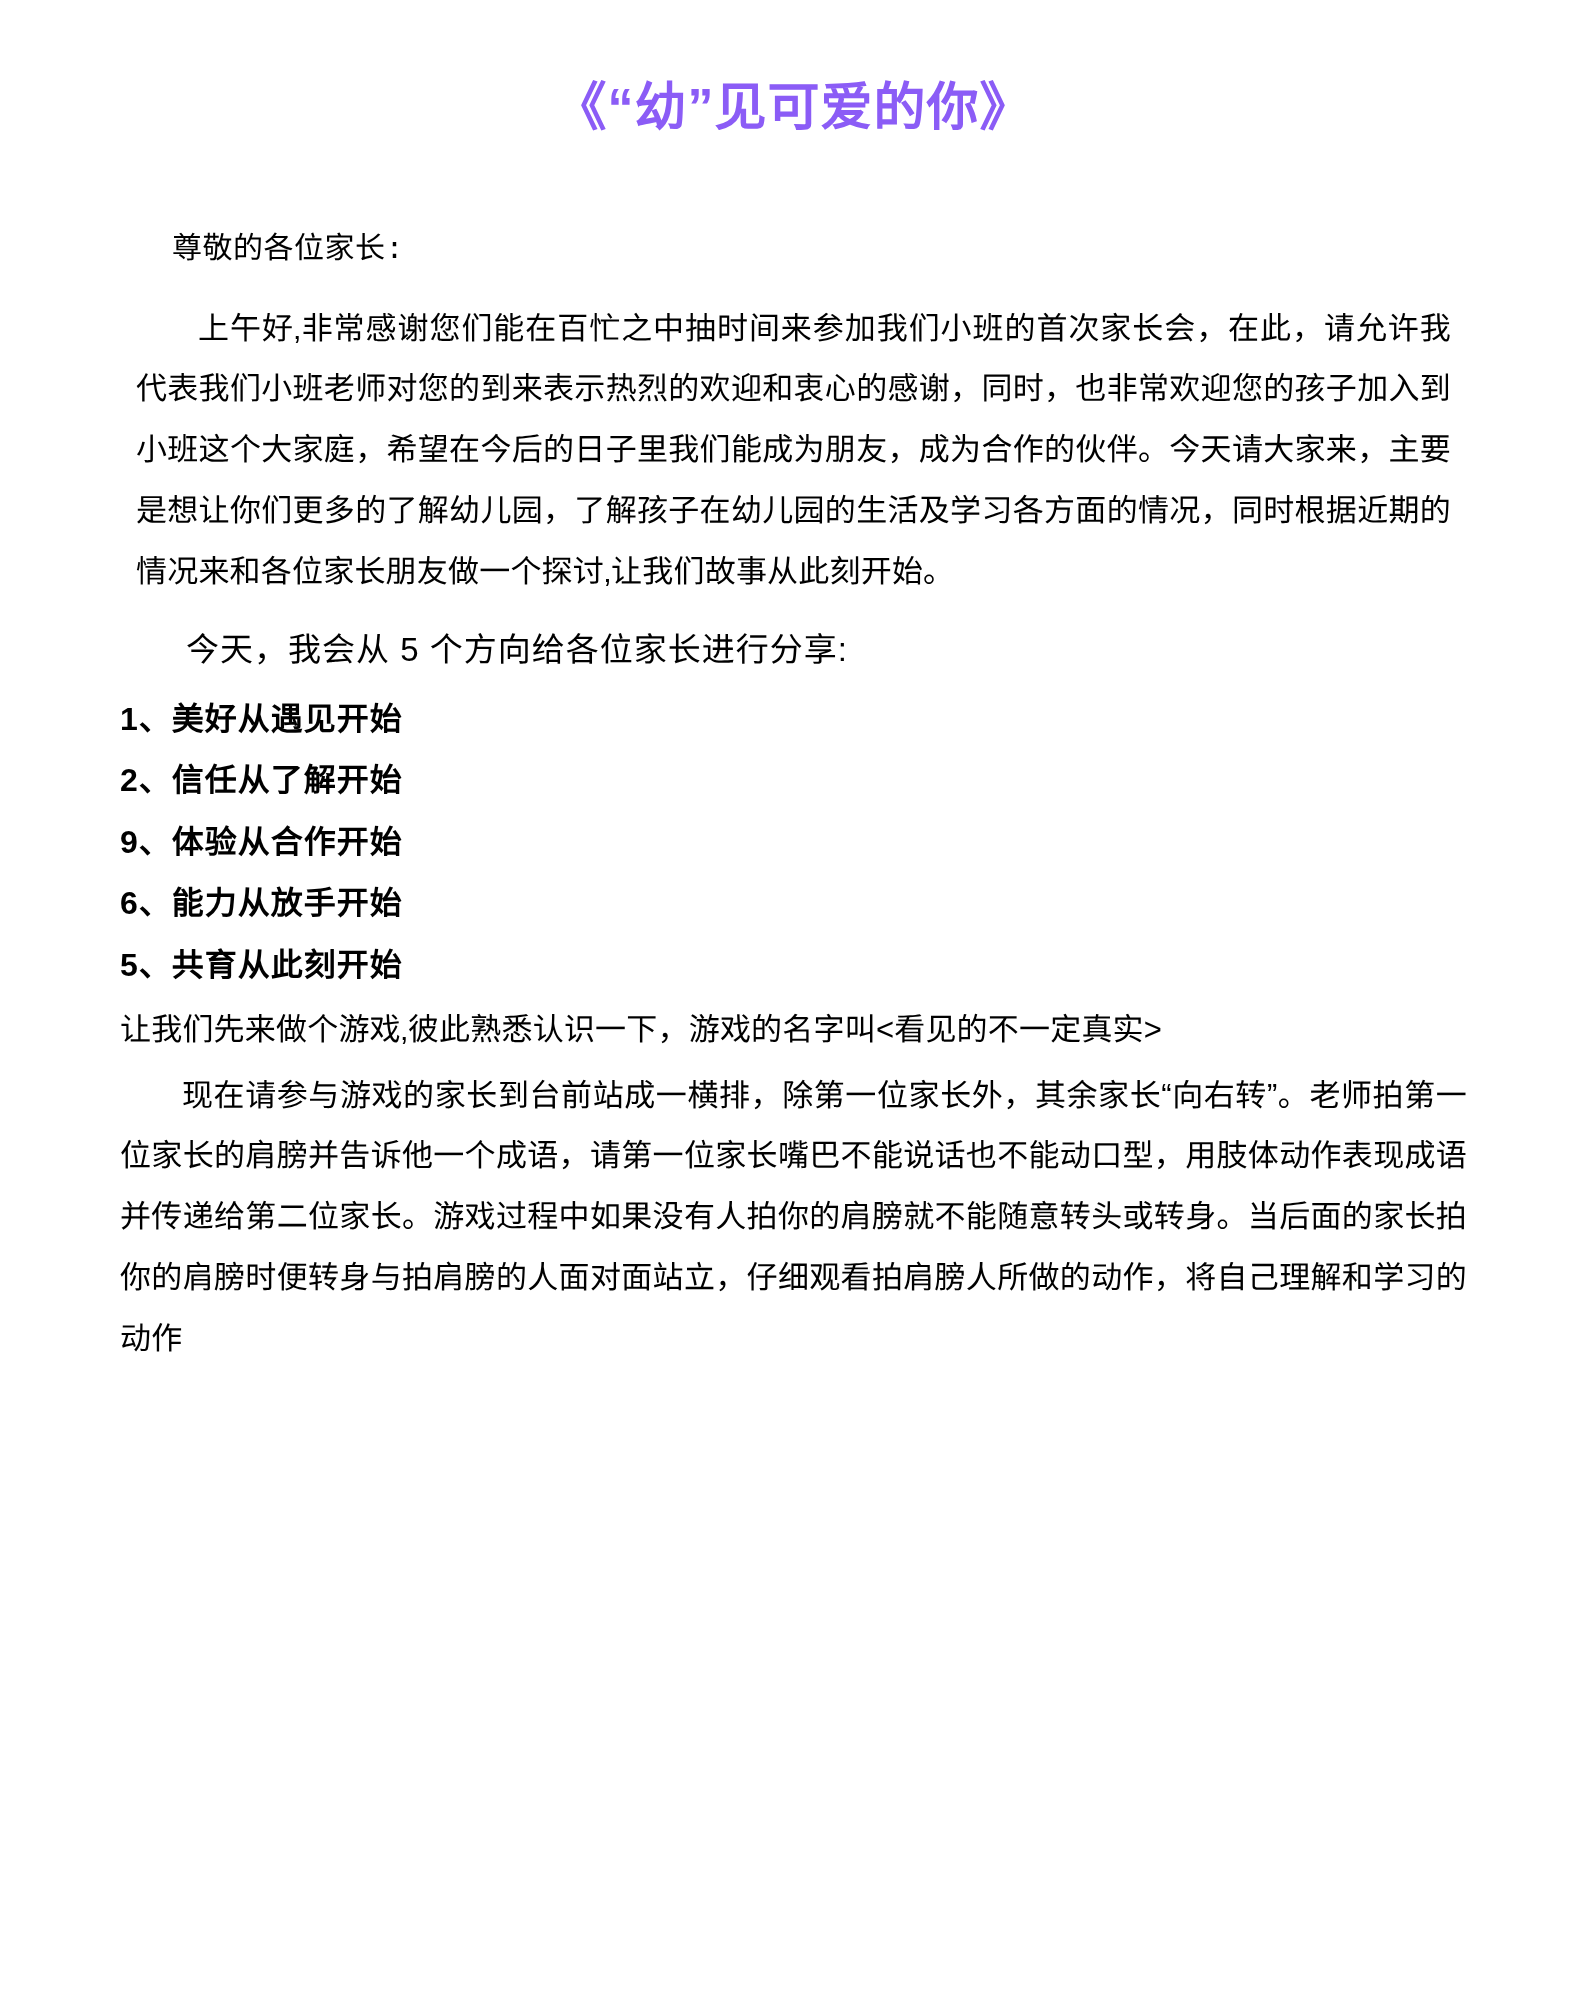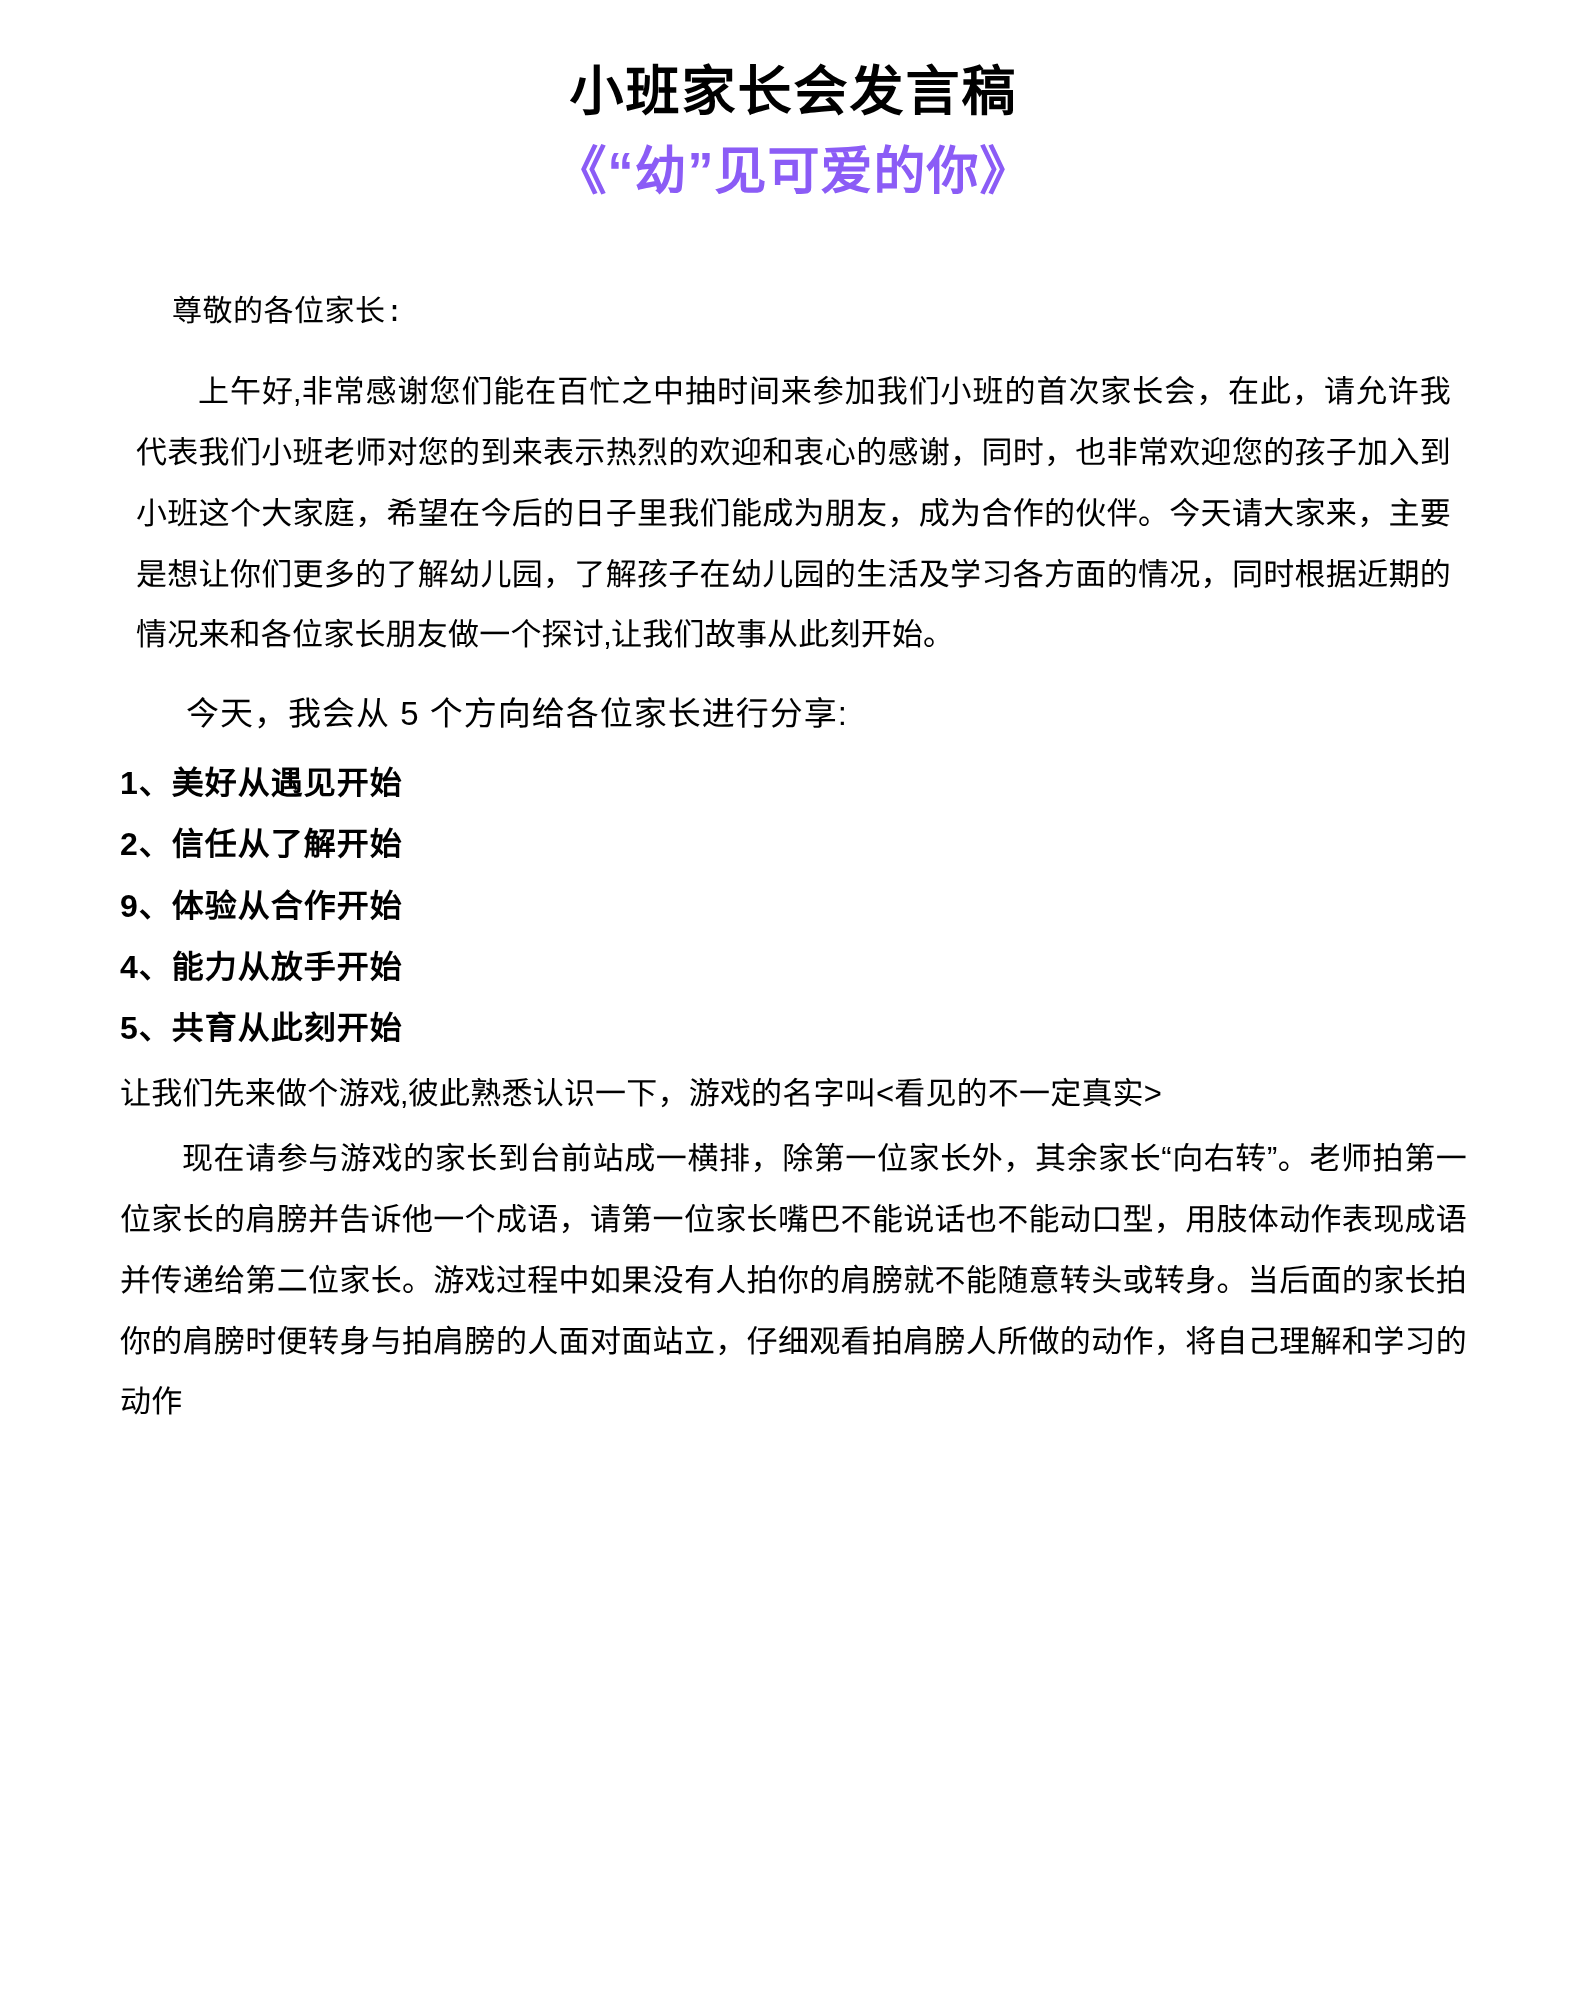--- a/index.html
+++ b/index.html
@@ -111,37 +111,36 @@
     text-indent: 2em;
     letter-spacing: 0.2px;
   }
 </style>
 </head>
 <body>
 
 <div class="page" style="background: rgb(255, 255, 255);">
 
   <div class="title-block">
-    <h1 class="doc-title" style="color: rgb(0, 0, 0);">小班家长会发言稿</h1>
     <h2 class="doc-subtitle" style="color: #8b5cf6;">《“幼”见可爱的你》</h2>
   </div>
 
   <div class="body-block">
 
     <div class="salutation">尊敬的各位家长:</div>
 
     <p class="para">上午好‚非常感谢您们能在百忙之中抽时间来参加我们小班的首次家长会，在此，请允许我代表我们小班老师对您的到来表示热烈的欢迎和衷心的感谢，同时，也非常欢迎您的孩子加入到小班这个大家庭，希望在今后的日子里我们能成为朋友，成为合作的伙伴。今天请大家来，主要是想让你们更多的了解幼儿园，了解孩子在幼儿园的生活及学习各方面的情况，同时根据近期的情况来和各位家长朋友做一个探讨‚让我们故事从此刻开始。</p>
 
     <p class="intro-line">今天，我会从 5 个方向给各位家长进行分享:</p>
 
     <ol class="agenda">
       <li>1、美好从遇见开始</li>
       <li>2、信任从了解开始</li>
       <li>9、体验从合作开始</li>
-      <li>4、能力从放手开始</li>
+      <li>6、能力从放手开始</li>
       <li>5、共育从此刻开始</li>
     </ol>
 
     <p class="game-line">让我们先来做个游戏‚彼此熟悉认识一下，游戏的名字叫&lt;看见的不一定真实&gt;</p>
 
     <p class="final-para">现在请参与游戏的家长到台前站成一横排，除第一位家长外，其余家长“向右转”。老师拍第一位家长的肩膀并告诉他一个成语，请第一位家长嘴巴不能说话也不能动口型，用肢体动作表现成语并传递给第二位家长。游戏过程中如果没有人拍你的肩膀就不能随意转头或转身。当后面的家长拍你的肩膀时便转身与拍肩膀的人面对面站立，仔细观看拍肩膀人所做的动作，将自己理解和学习的动作</p>
 
   </div>
 </div>
 

